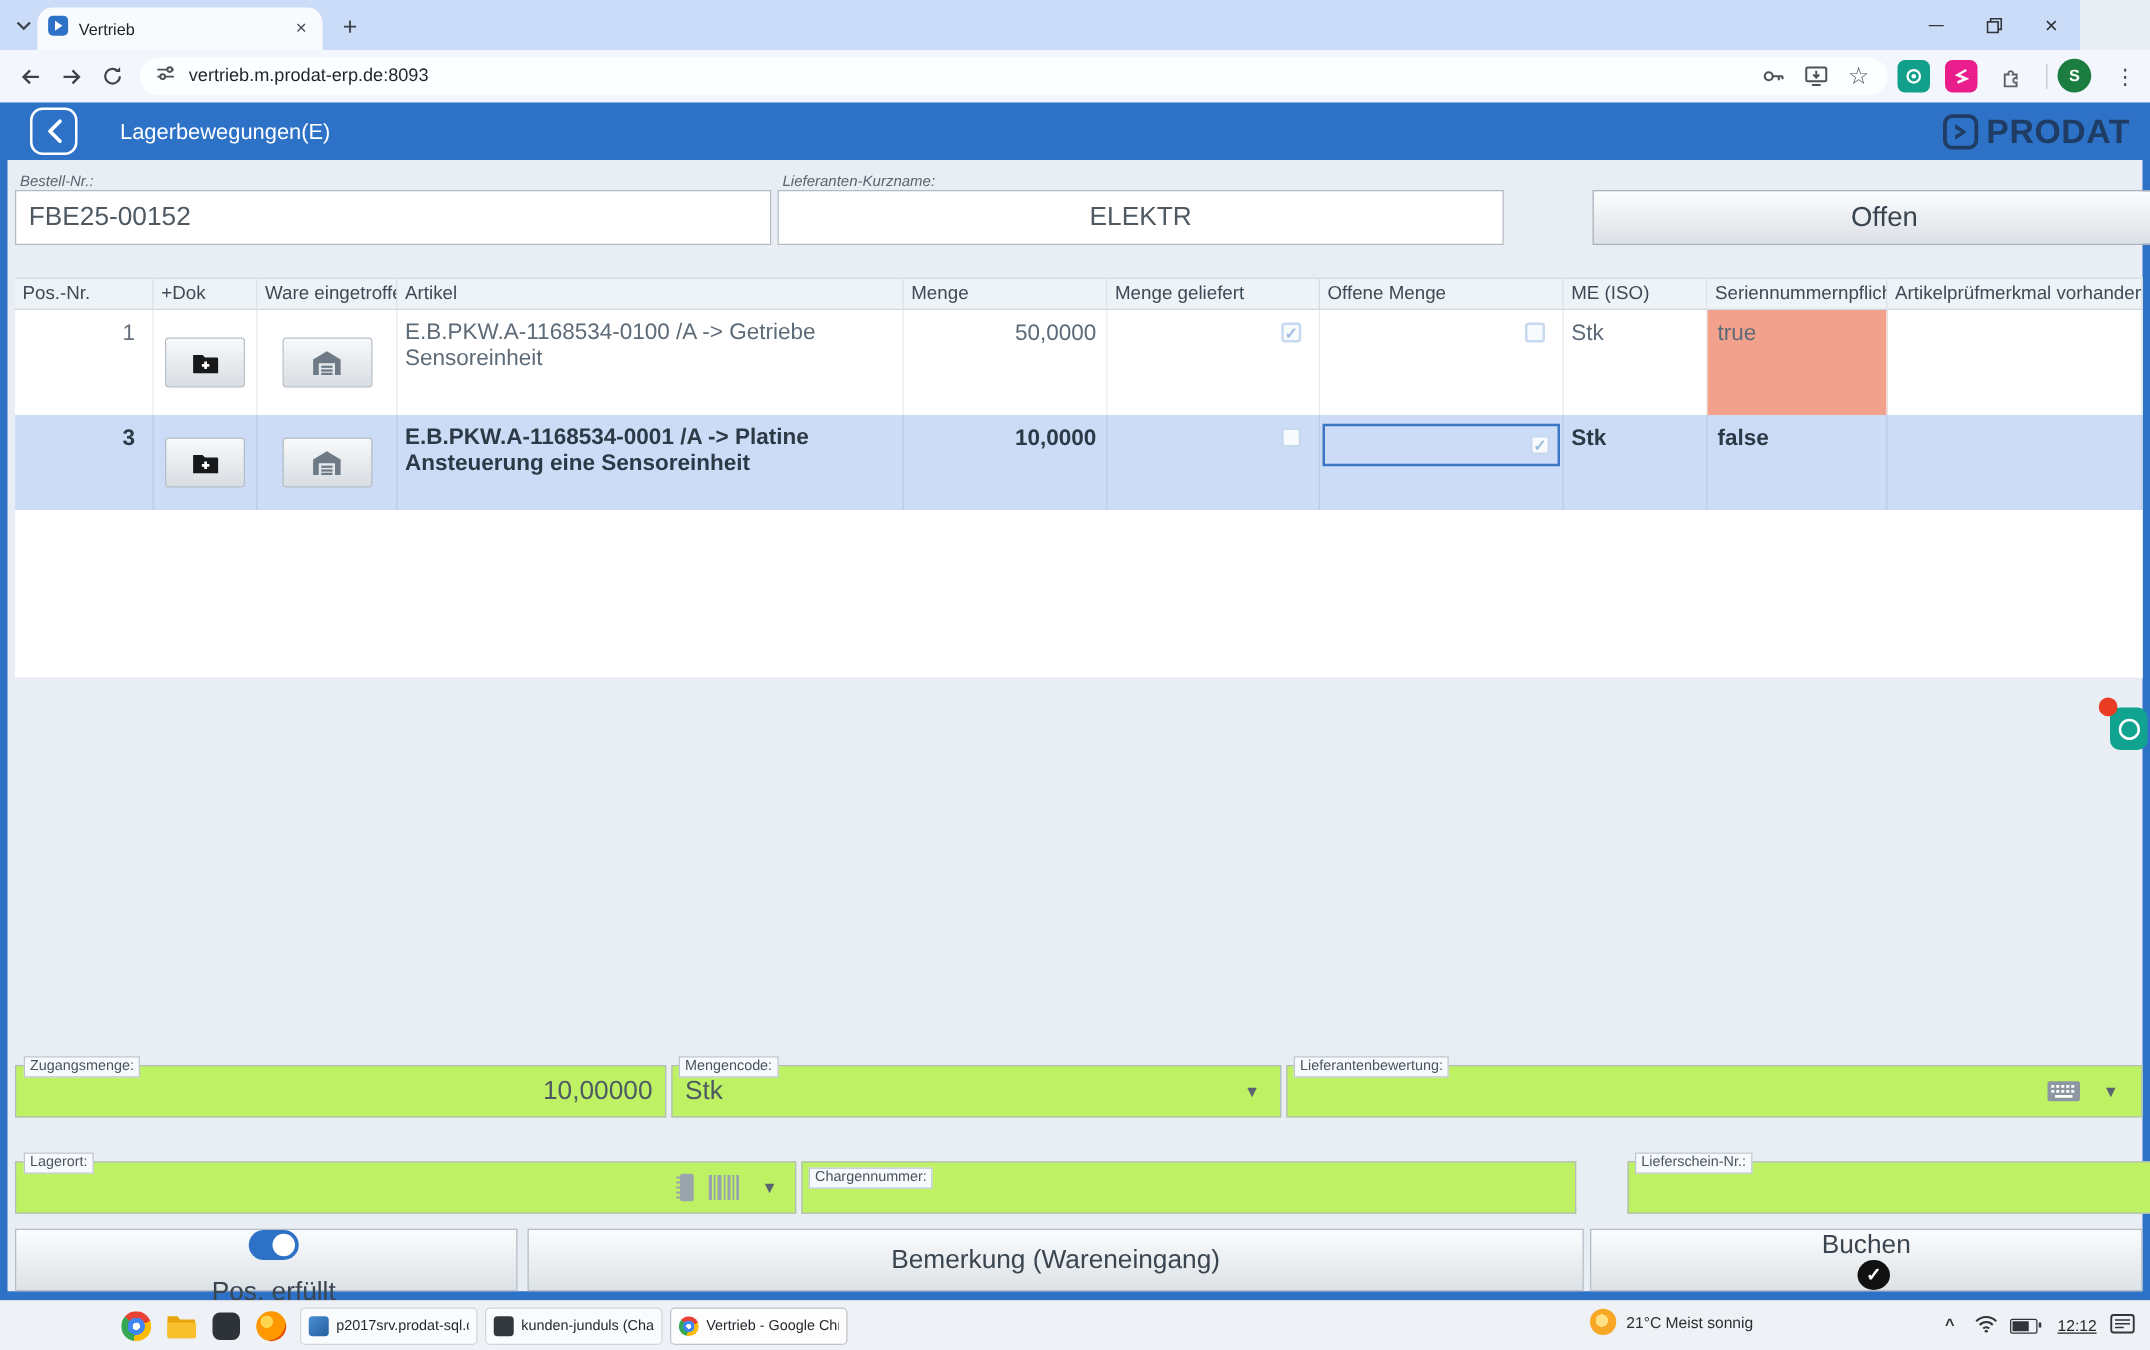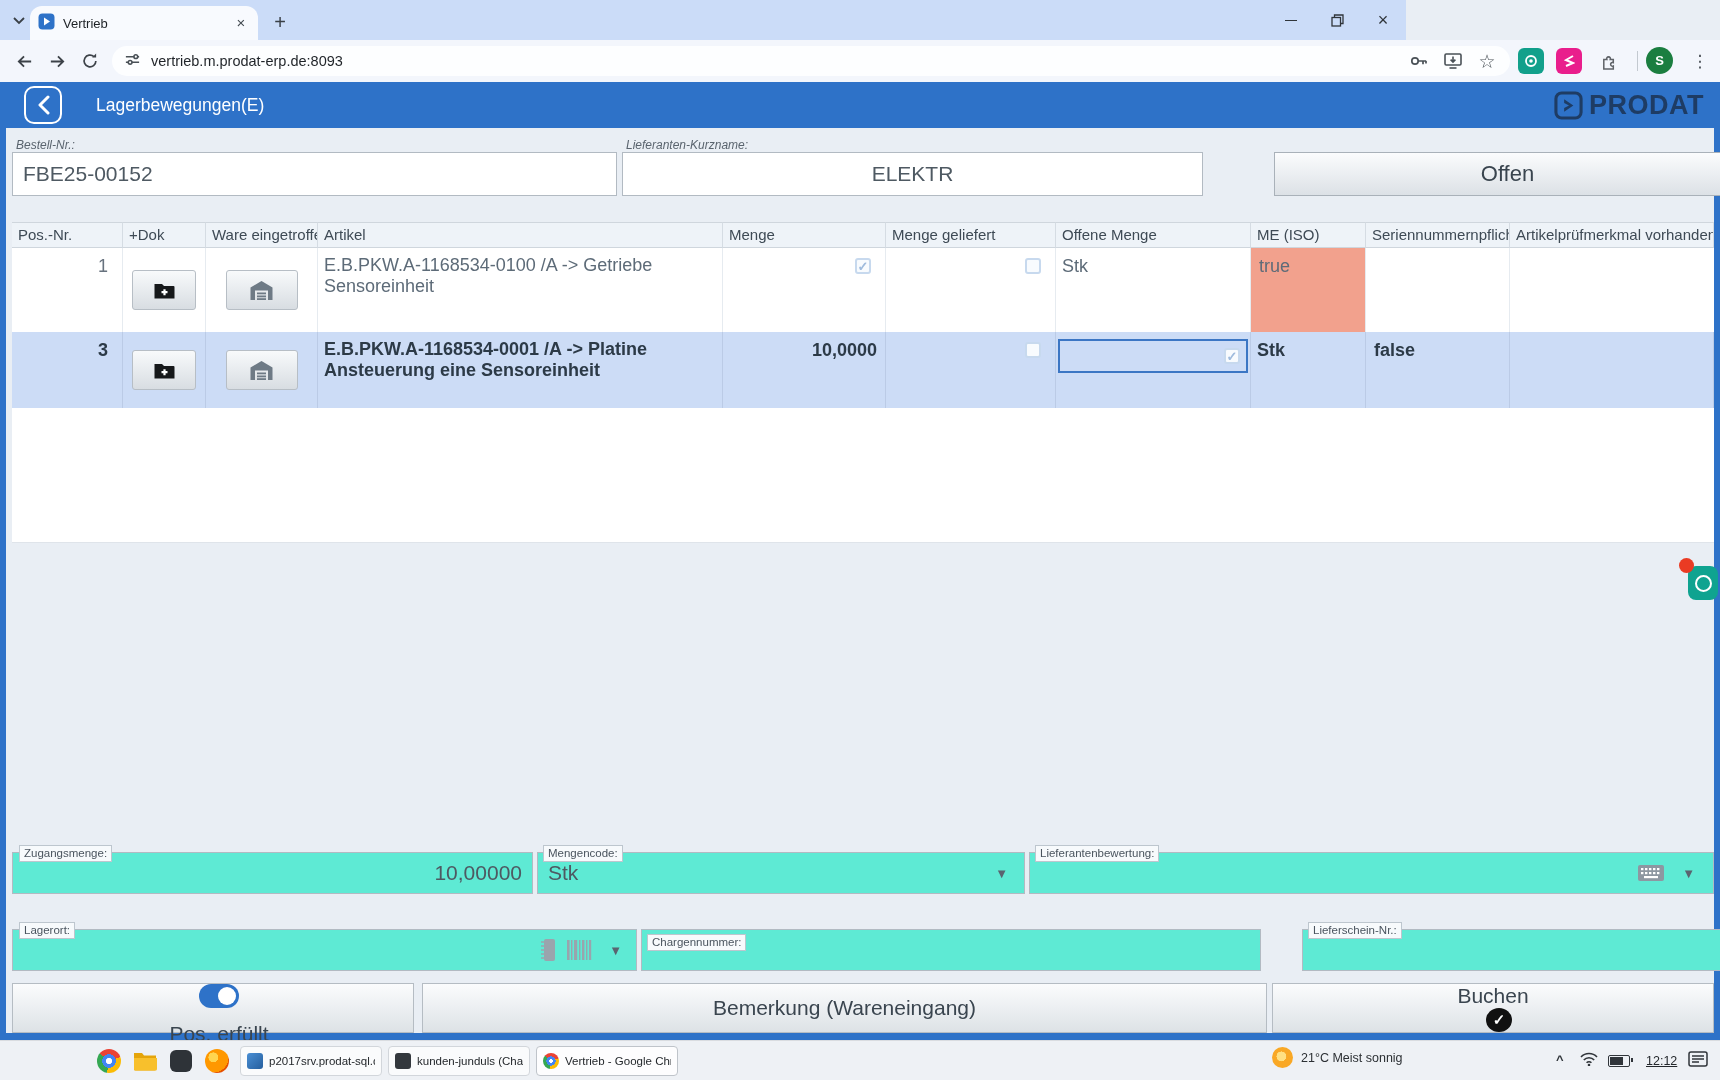--- a/index.html
+++ b/index.html
@@ -1,19 +1,19 @@
 <!DOCTYPE html>
 <html><head>
 <meta charset="utf-8">
 <style>
   html,body{margin:0;padding:0;background:#555;}
   #screen{position:relative;width:1720px;height:1080px;overflow:hidden;
     font-family:"Liberation Sans",sans-serif;background:#e9eef4;}
   
-  .titlebar{position:absolute;left:0;top:0;width:1406px;height:40px;background:#cbdcf8;}
+  .titlebar{position:absolute;left:0;top:0;width:1664px;height:40px;background:#cbdcf8;}
   .tab-chevron{position:absolute;left:8px;top:10px;width:22px;height:22px;border-radius:50%;
     display:flex;align-items:center;justify-content:center;cursor:pointer;}
   .tab{position:absolute;left:30px;top:6px;width:228px;height:34px;background:#f8fafe;
     border-radius:12px 12px 0 0;display:flex;align-items:center;padding:0 8px;box-sizing:border-box;}
   .tab-title{font-size:13px;color:#1d2125;flex:1;margin-left:8px;white-space:nowrap;overflow:hidden;}
   .tab-close{font-size:15px;color:#444b52;width:18px;height:18px;line-height:18px;text-align:center;border-radius:50%;cursor:pointer;}
   .newtab{position:absolute;left:268px;top:10px;width:24px;height:24px;font-size:20px;color:#3a4046;
     display:flex;align-items:center;justify-content:center;border-radius:50%;cursor:pointer;}
   .win-controls{position:absolute;right:0;top:0;height:40px;display:flex;}
   .win-btn{width:46px;height:40px;display:flex;align-items:center;justify-content:center;color:#30353a;cursor:pointer;}
@@ -80,21 +80,21 @@
   .td.focuscell{position:relative;padding:0;}
   .focusbox{position:absolute;left:2px;right:2px;top:7px;height:34px;border:2px solid #3b76c4;
     display:flex;align-items:center;justify-content:flex-end;padding-right:6px;box-sizing:border-box;cursor:pointer;}
   .tbl-filler{height:134px;background:#fff;}
   
   .float-widget{position:absolute;left:1688px;top:566px;width:30px;height:34px;background:#0fa390;border-radius:8px;
     display:flex;align-items:center;justify-content:center;cursor:pointer;z-index:5;}
   .float-ring{width:13px;height:13px;border:2.5px solid #fff;border-radius:50%;}
   .notif-dot{position:absolute;left:1679px;top:558px;width:15px;height:15px;background:#ea3b23;border-radius:50%;z-index:6;}
   
-  .bfield{position:absolute;background:#5eead4;border:1px solid #b2bac2;box-sizing:border-box;height:42px;
+  .bfield{position:absolute;background:#bef264;border:1px solid #b2bac2;box-sizing:border-box;height:42px;
     display:flex;align-items:center;font-size:21px;color:#4e5962;cursor:text;text-align:right;}
   .chip{position:absolute;top:-8px;font-size:11.5px;font-style:normal;color:#4a545e;background:#f7fafc;
     border:1px solid #bdc6ce;padding:0 4px;line-height:15px;white-space:nowrap;z-index:2;}
   .fld-icon{position:absolute;top:50%;transform:translateY(-50%);display:flex;align-items:center;cursor:pointer;}
   .fld-arrow{font-size:13px;color:#5a6470;}
   
   .panelbtn{position:absolute;top:983px;height:50px;background:linear-gradient(#fbfcfd,#dde2e6);
     border:1px solid #b5bcc3;box-sizing:border-box;display:flex;align-items:center;justify-content:center;
     font-size:21px;color:#3a454f;flex-direction:column;}
   .togglewrap{justify-content:flex-start;padding-left:12px;gap:14px;}
@@ -285,20 +285,21 @@
         <div class="cellbtn warebtn">
           <svg width="25" height="21" viewBox="0 0 25 21">
               <path d="M1.5 20V7.5L12.5 1l11 6.5V20h-4.5v-9.5h-13V20z" fill="#6e7a85"></path>
               <rect x="8" y="12.5" width="9" height="1.8" fill="#6e7a85"></rect>
               <rect x="8" y="15.5" width="9" height="1.8" fill="#6e7a85"></rect>
               <rect x="8" y="18.2" width="9" height="1.8" fill="#6e7a85"></rect>
             </svg>
         </div>
       </div>
       <div class="td artikel">E.B.PKW.A-1168534-0100 /A -&gt; Getriebe Sensoreinheit</div>
+      <div class="td menge">50,0000</div>
       <div class="td chk">
         <span class="cb">
             <span>✓</span>
           </span>
       </div>
       <div class="td chk">
         <span class="cb"></span>
       </div>
       <div class="td">Stk</div>
       <div class="td warn">true</div>

